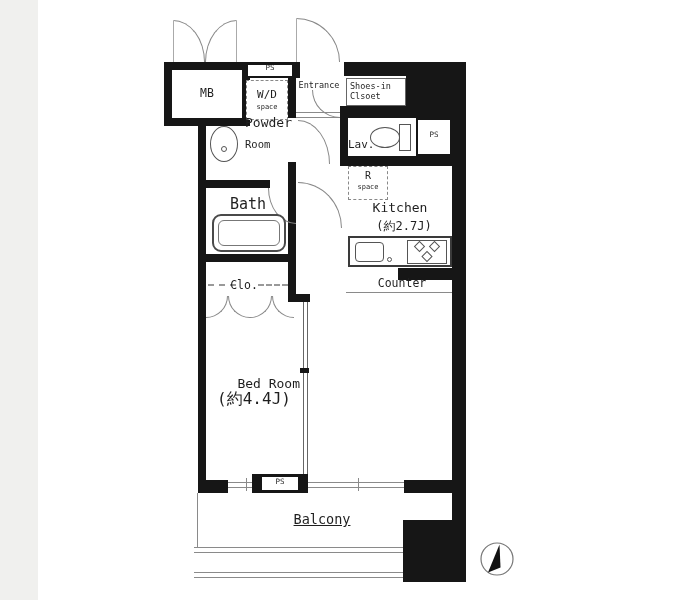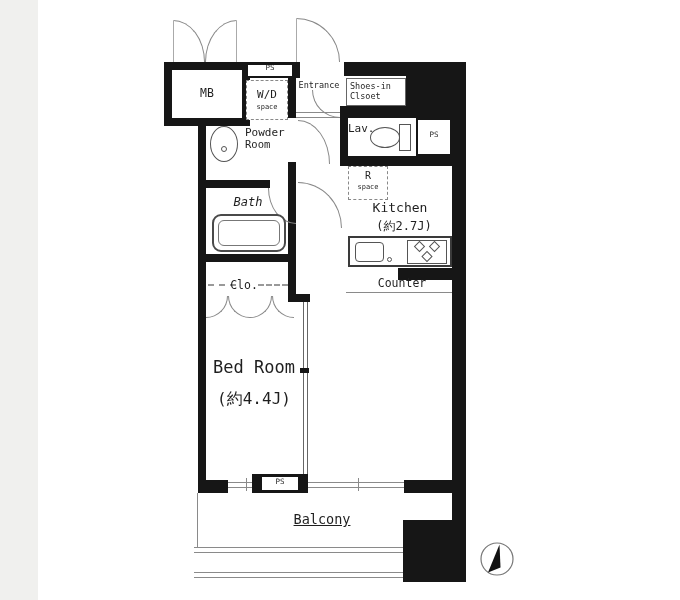--- a/index.html
+++ b/index.html
@@ -100,32 +100,32 @@
   <div class="ln" style="left:208px;top:284px;width:28px;height:0;border-top:2px dashed #999;background:none;z-index:4;"></div>
   <div class="ln" style="left:258px;top:284px;width:30px;height:0;border-top:2px dashed #999;background:none;z-index:4;"></div>
 
   <div class="lbl" style="left:172px;top:87px;width:70px;font-size:11.5px;">MB</div>
   <div class="lbl" style="left:248px;top:64px;width:44px;font-size:7.5px;">PS</div>
   <div class="lbl" style="left:246px;top:89px;width:42px;font-size:11px;">W/D</div>
   <div class="lbl" style="left:246px;top:104px;width:42px;font-size:7px;">space</div>
   <div class="lbl" style="left:294px;top:81px;width:50px;font-size:8.5px;">Entrance</div>
   <div class="lbl left" style="left:350px;top:82px;width:54px;font-size:8.5px;">Shoes-in</div>
   <div class="lbl left" style="left:350px;top:92px;width:54px;font-size:8.5px;">Clsoet</div>
-  <div class="lbl left" style="left:245px;top:127px;width:46px;font-size:11px;">Powder</div>
+  <div class="lbl left" style="left:245px;top:116px;width:46px;font-size:13px;">Powder</div>
   <div class="lbl left" style="left:245px;top:139px;width:46px;font-size:10.5px;">Room</div>
-  <div class="lbl left" style="left:348px;top:123px;width:36px;font-size:11px;">Lav.</div>
+  <div class="lbl left" style="left:348px;top:139px;width:36px;font-size:11px;">Lav.</div>
   <div class="lbl" style="left:416px;top:131px;width:36px;font-size:7.5px;">PS</div>
   <div class="lbl" style="left:348px;top:170px;width:40px;font-size:10px;">R</div>
   <div class="lbl" style="left:348px;top:184px;width:40px;font-size:7px;">space</div>
-  <div class="lbl" style="left:222px;top:196px;width:52px;font-size:12px;font-style:italic;">Bath</div>
+  <div class="lbl" style="left:222px;top:196px;width:52px;font-size:15px;">Bath</div>
   <div class="lbl" style="left:354px;top:201px;width:92px;font-size:13px;">Kitchen</div>
   <div class="lbl" style="left:358px;top:220px;width:92px;font-size:12px;">(約2.7J)</div>
   <div class="lbl" style="left:358px;top:277px;width:88px;font-size:11.5px;">Counter</div>
   <div class="lbl" style="left:224px;top:279px;width:40px;font-size:11.5px;">Clo.</div>
-  <div class="lbl" style="left:208px;top:358px;width:92px;font-size:17px;">Bed Room</div>
+  <div class="lbl" style="left:208px;top:377px;width:92px;font-size:13px;text-align:right;">Bed Room</div>
   <div class="lbl" style="left:208px;top:390px;width:92px;font-size:16px;">(約4.4J)</div>
   <div class="lbl" style="left:262px;top:478px;width:36px;font-size:7.5px;">PS</div>
   <div class="lbl" style="left:278px;top:512px;width:88px;font-size:13.5px;text-decoration:underline;">Balcony</div>
 
   <svg style="left:479px;top:541px;" width="36" height="36" viewBox="0 0 36 36">
     <circle cx="18" cy="18" r="16" fill="none" stroke="#777" stroke-width="1.2"></circle>
     <polygon points="20.5,3.5 9,31.5 21.5,26.5" fill="#111"></polygon>
   </svg>
 
 </div>

